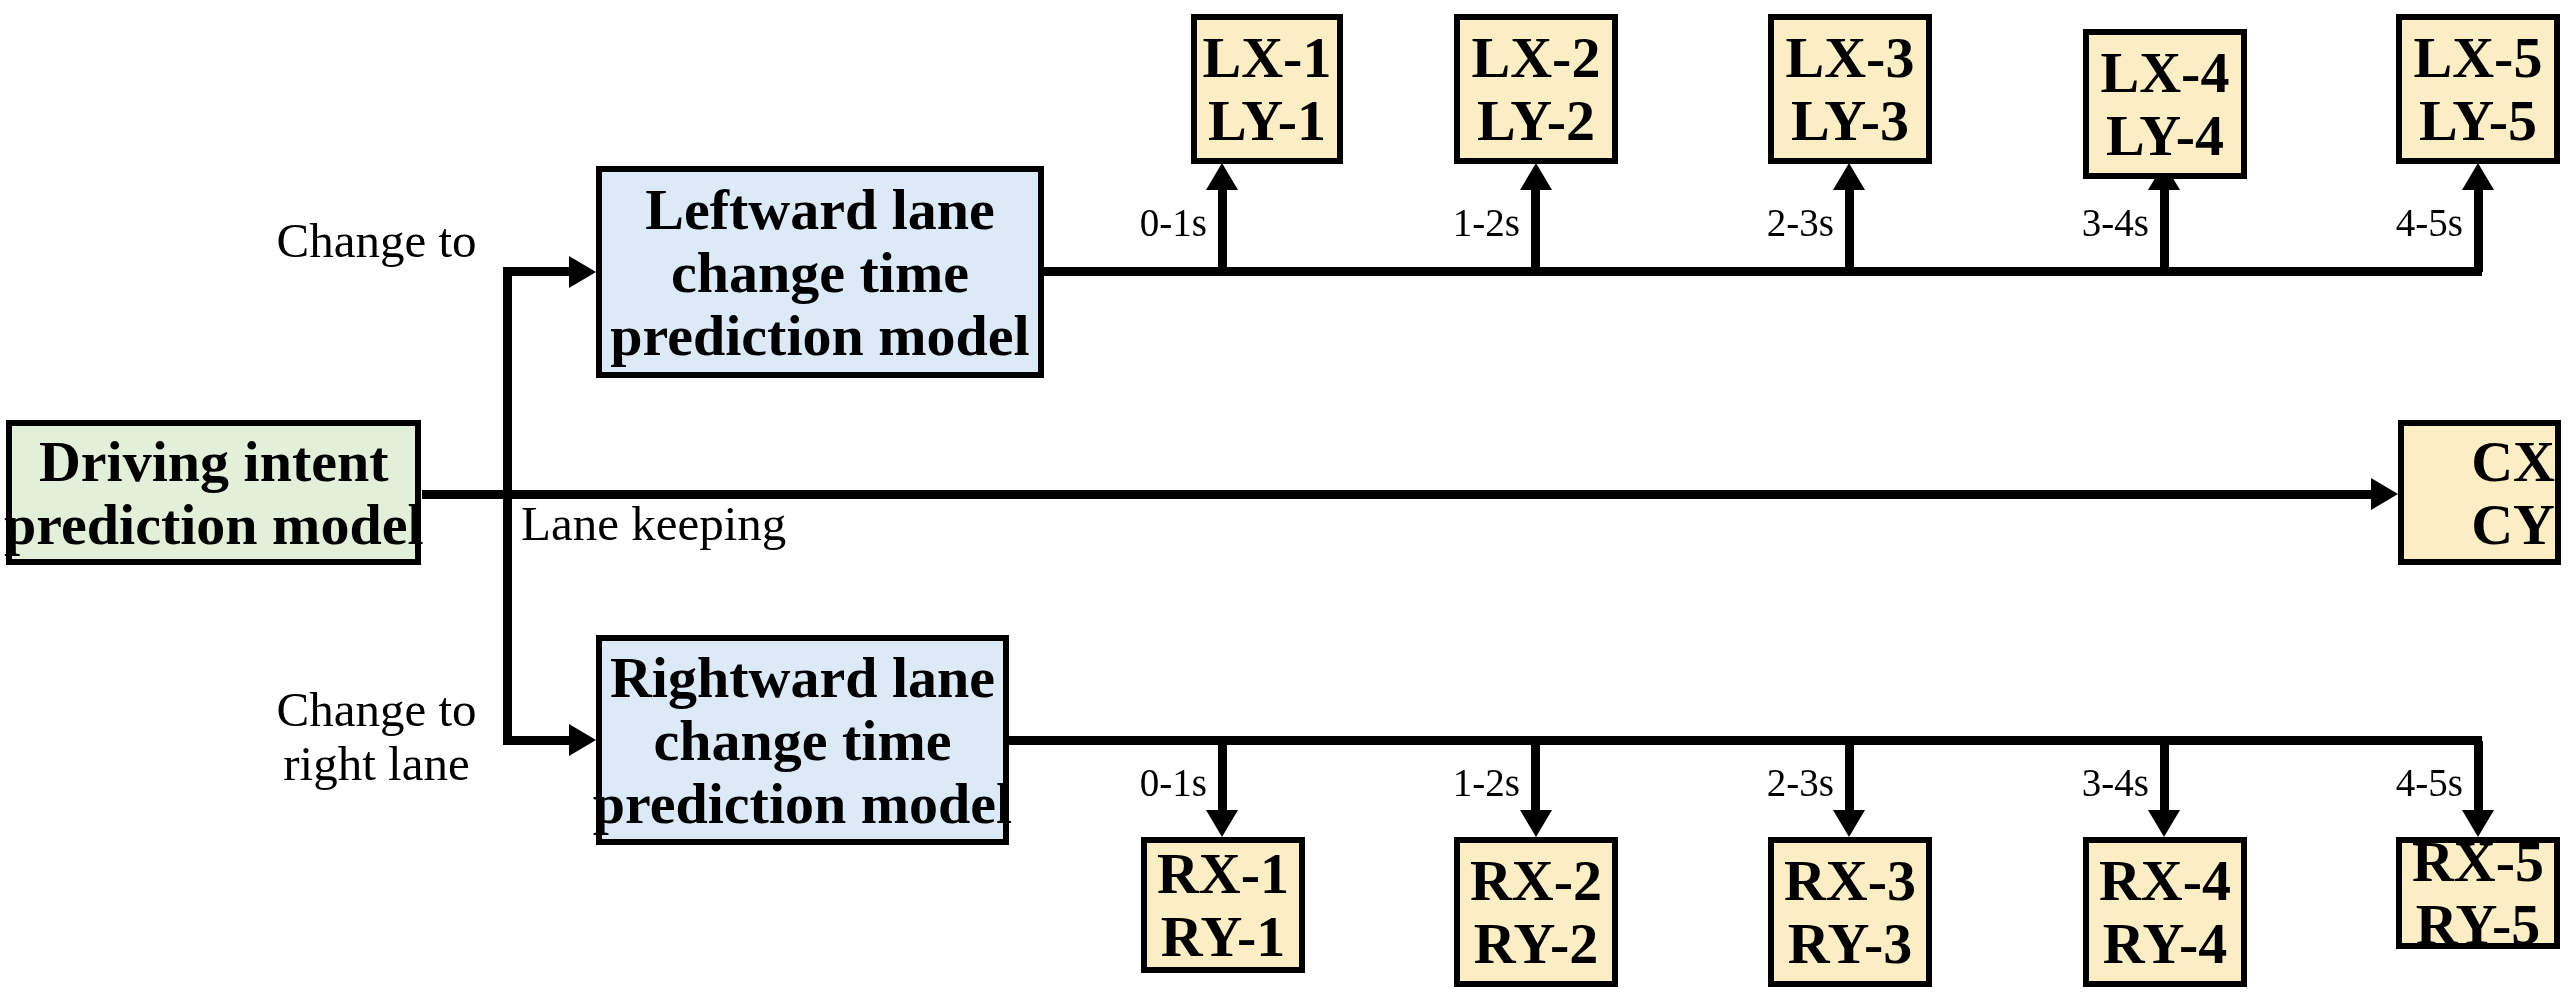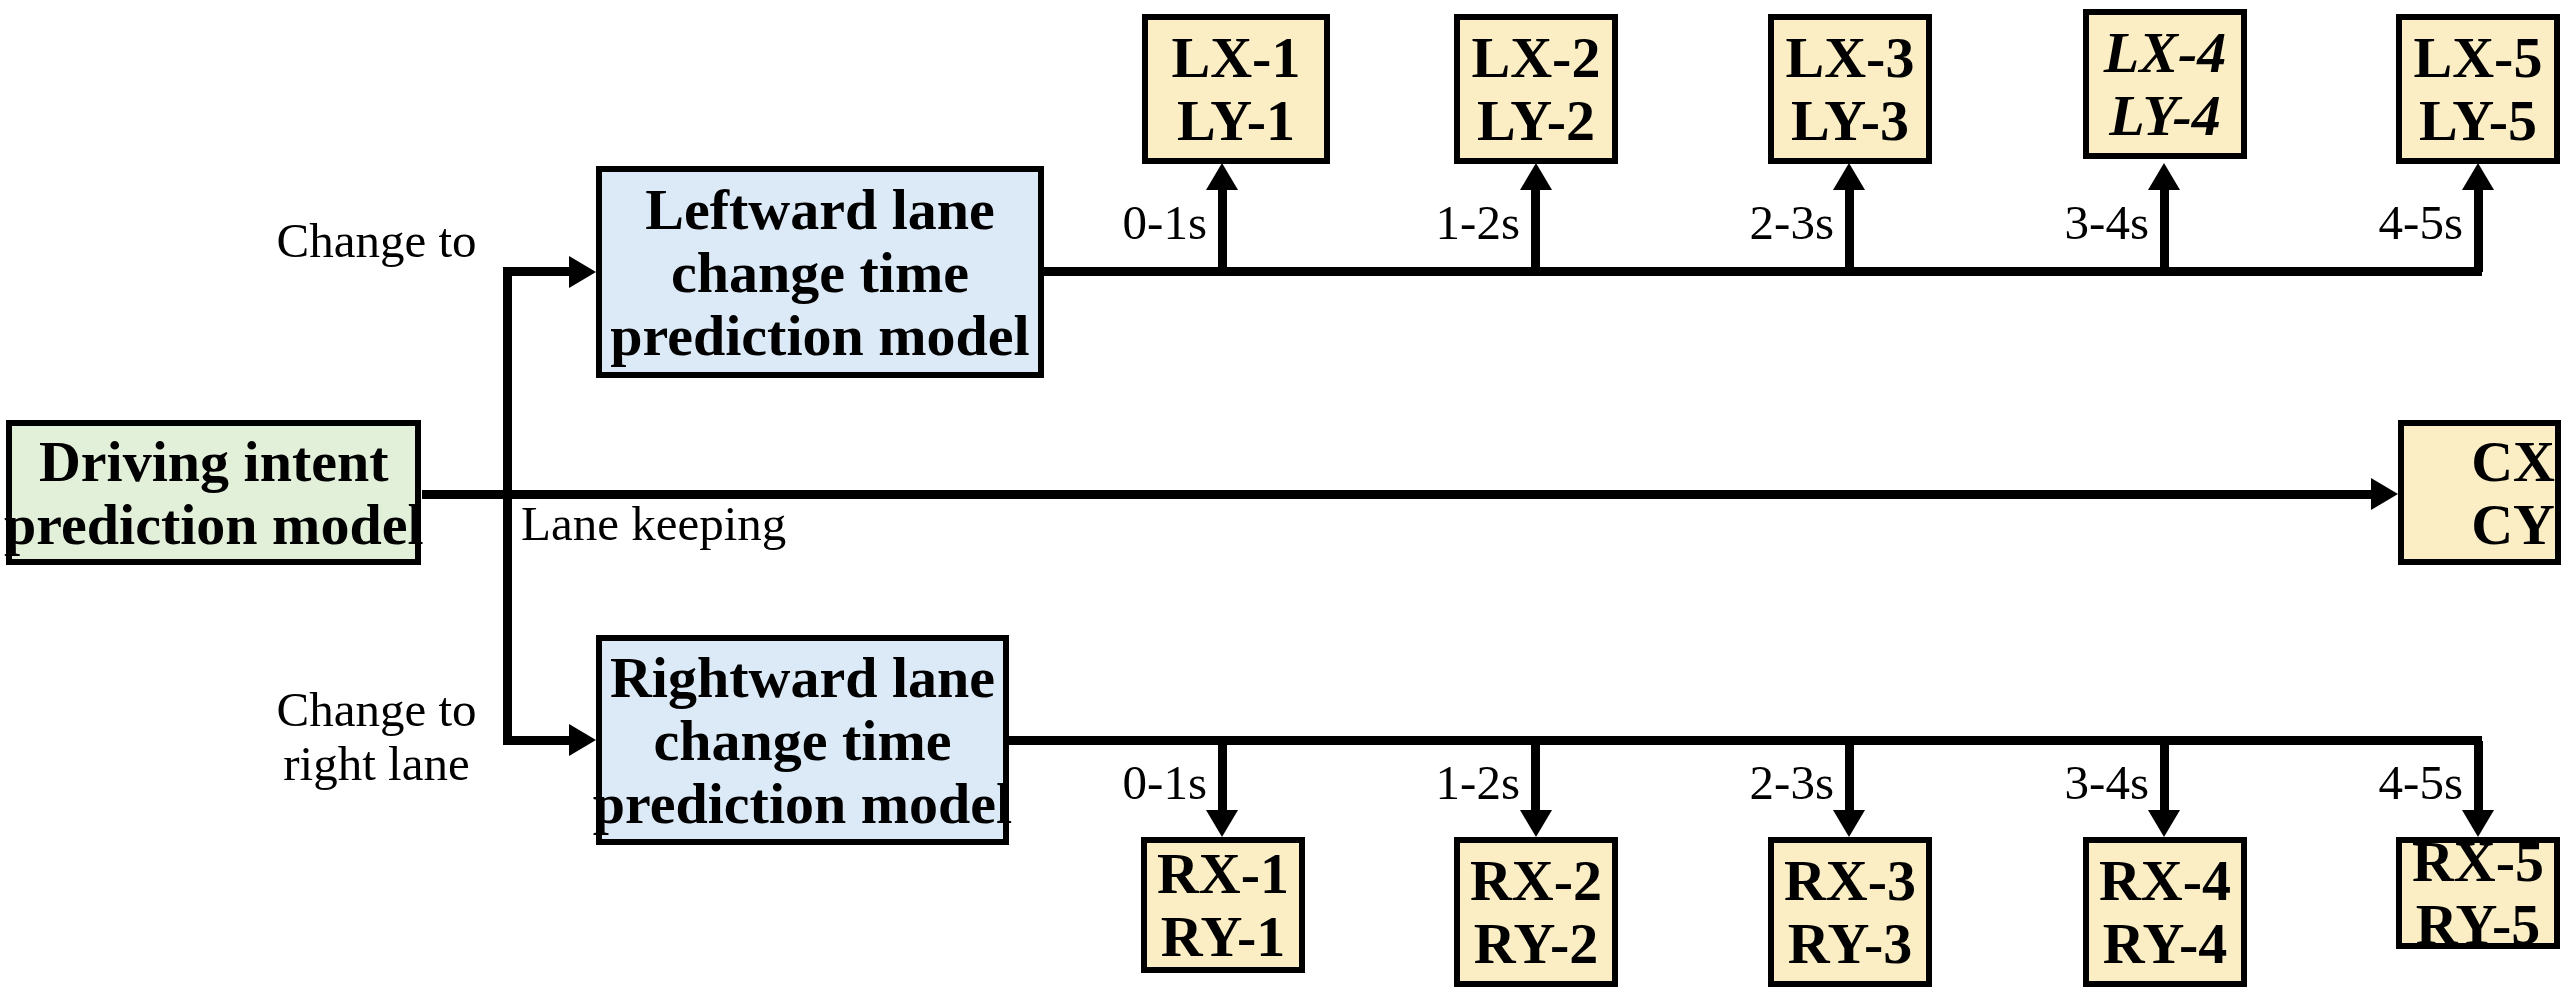--- a/index.html
+++ b/index.html
@@ -31,21 +31,21 @@
   .ah.down{border-left:16.3px solid transparent;border-right:16.3px solid transparent;border-top:27px solid var(--line,#000);}
   .lbl{
     position:absolute;
     font-size:49px;line-height:54px;
     white-space:nowrap;
   }
   .lbl.center{text-align:center;}
   .timelbl{
     position:absolute;
     width:125px;
-    font-size:49px;line-height:49px;
+    font-size:39px;line-height:49px;
     text-align:right;white-space:nowrap;
   }
 </style>
 </head>
 <body>
 
 <div class="canvas">
 
   <div class="wire" style="left:503px;top:267px;width:9px;height:478px;"></div>
 
@@ -99,33 +99,33 @@
     <span class="ln">Rightward lane</span>
     <span class="ln">change time</span>
     <span class="ln">prediction model</span>
   </div>
 
   <div class="box yellow" style="left:2398px;top:420px;width:163px;height:145px;align-items:flex-end;">
     <span class="ln">CX</span>
     <span class="ln">CY</span>
   </div>
 
-  <div class="box yellow" style="left:1142px;top:13.6px;width:188px;height:150px;">
+  <div class="box yellow" style="left:1191px;top:13.6px;width:152px;height:150px;">
     <span class="ln">LX-1</span>
     <span class="ln">LY-1</span>
   </div>
   <div class="box yellow" style="left:1454px;top:13.6px;width:164px;height:150px;">
     <span class="ln">LX-2</span>
     <span class="ln">LY-2</span>
   </div>
   <div class="box yellow" style="left:1768px;top:13.6px;width:164px;height:150px;">
     <span class="ln">LX-3</span>
     <span class="ln">LY-3</span>
   </div>
-  <div class="box yellow" style="left:2083px;top:9px;width:164px;height:150px;font-style:italic;">
+  <div class="box yellow" style="left:2083px;top:29px;width:164px;height:150px;">
     <span class="ln">LX-4</span>
     <span class="ln">LY-4</span>
   </div>
   <div class="box yellow" style="left:2396px;top:13.6px;width:164px;height:150px;">
     <span class="ln">LX-5</span>
     <span class="ln">LY-5</span>
   </div>
 
   <div class="box yellow" style="left:1141px;top:837px;width:164px;height:136px;">
     <span class="ln">RX-1</span>

